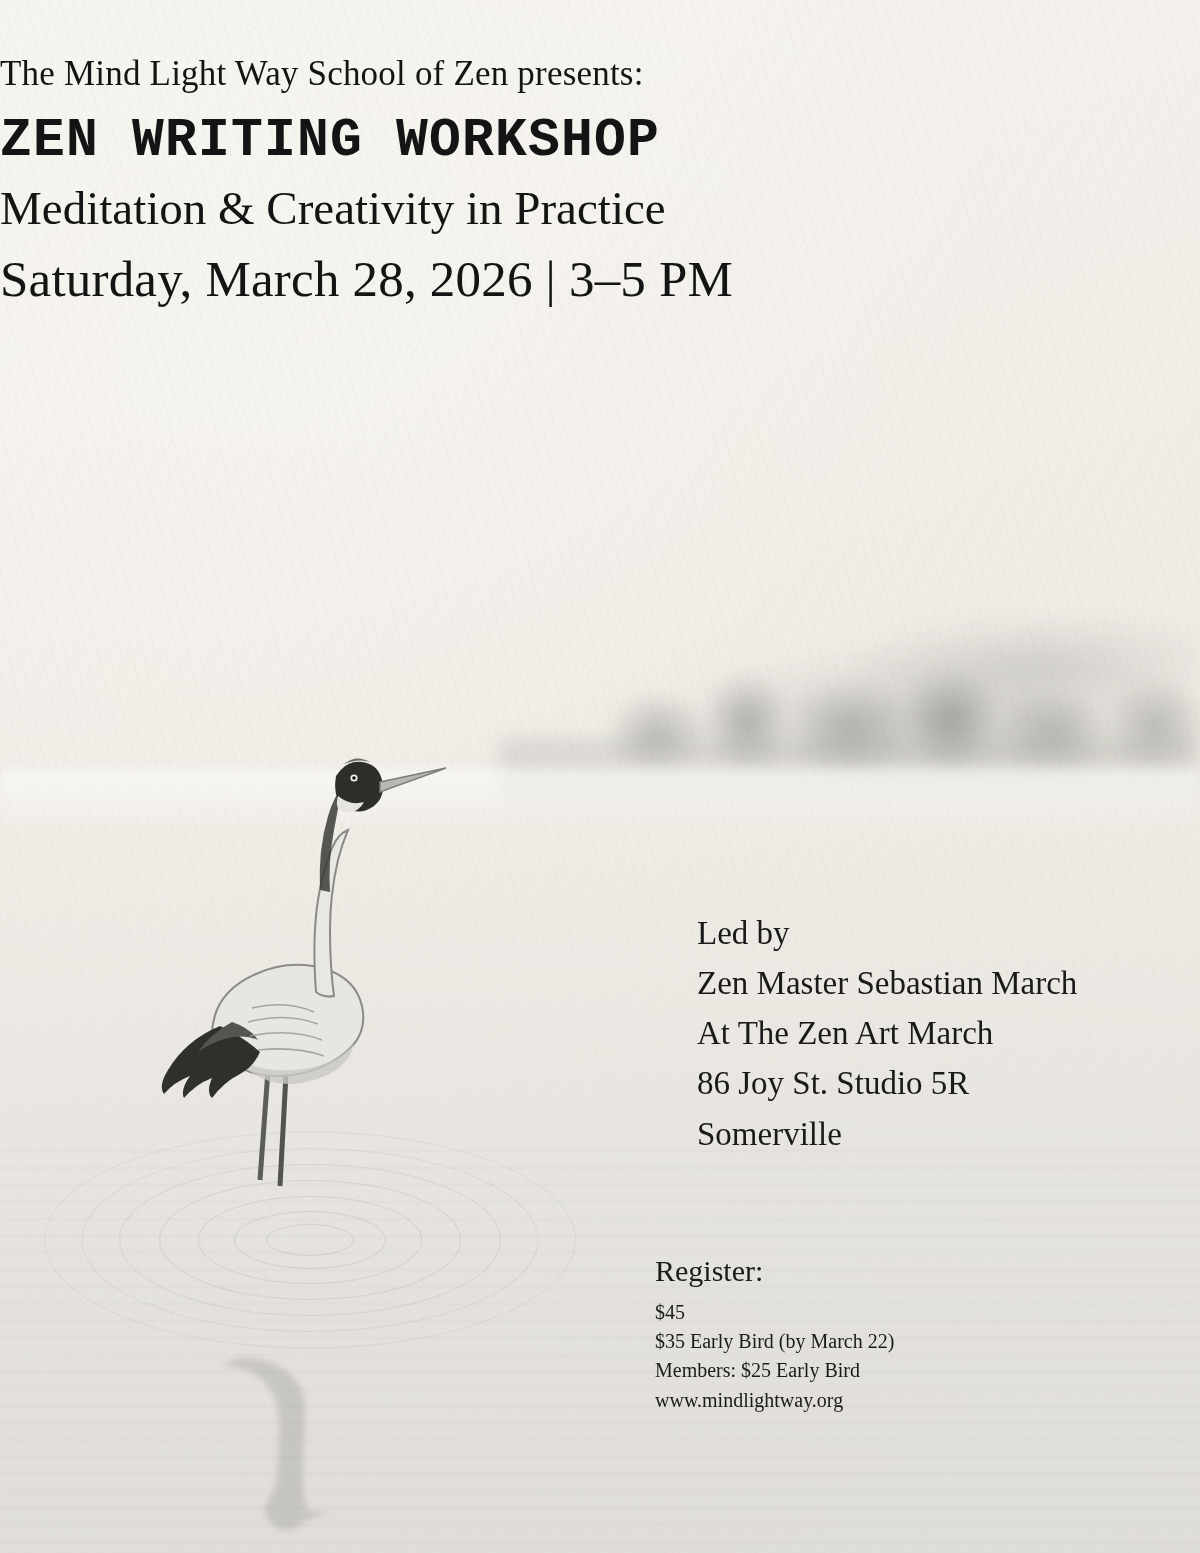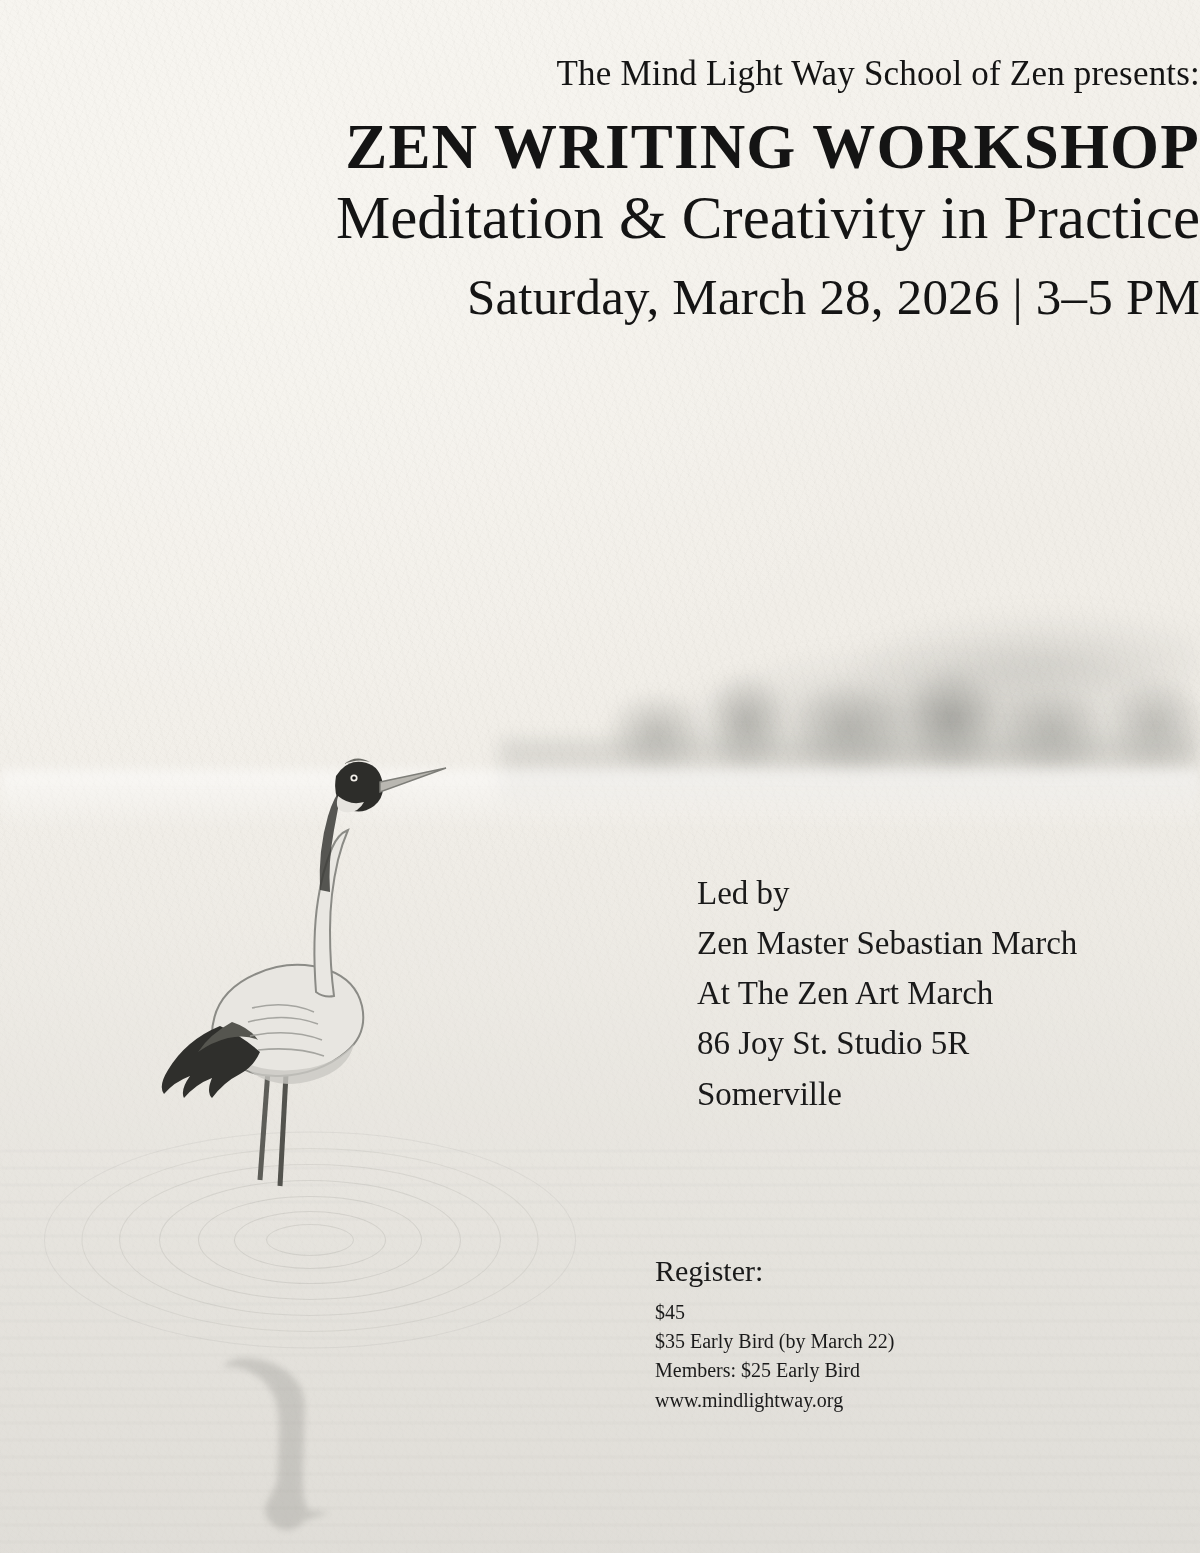--- a/index.html
+++ b/index.html
@@ -140,52 +140,53 @@
     transform: scaleY(-1);
     filter: blur(3px);
   }
 
   
   .header-block {
     position: absolute;
     top: 54px;
     left: 0;
     right: 0;
-    text-align: right;
+    text-align: left;
     color: #141414;
   }
   .presents {
     font-size: 35px;
     letter-spacing: 0.2px;
     margin-bottom: 20px;
     font-weight: 400;
   }
   .title {
-    font-size: 63px;
+    font-size: 53px;
     font-weight: 700;
     letter-spacing: 1.2px;
     line-height: 1.05;
-    margin-bottom: 4px;
+    margin-bottom: 12px;
+    font-family: Liberation Mono, monospace;
   }
   .subtitle {
-    font-size: 61px;
+    font-size: 47px;
     font-weight: 400;
     line-height: 1.12;
     margin-bottom: 16px;
   }
   .datetime {
     font-size: 51px;
     font-weight: 400;
     letter-spacing: 0.2px;
   }
 
   .info-block {
     position: absolute;
     left: 697px;
-    top: 868px;
+    top: 908px;
     width: 480px;
     color: #1a1a1a;
   }
   .info-line {
     font-size: 33px;
     line-height: 1.52;
     font-weight: 500;
   }
 
   .register-block {

